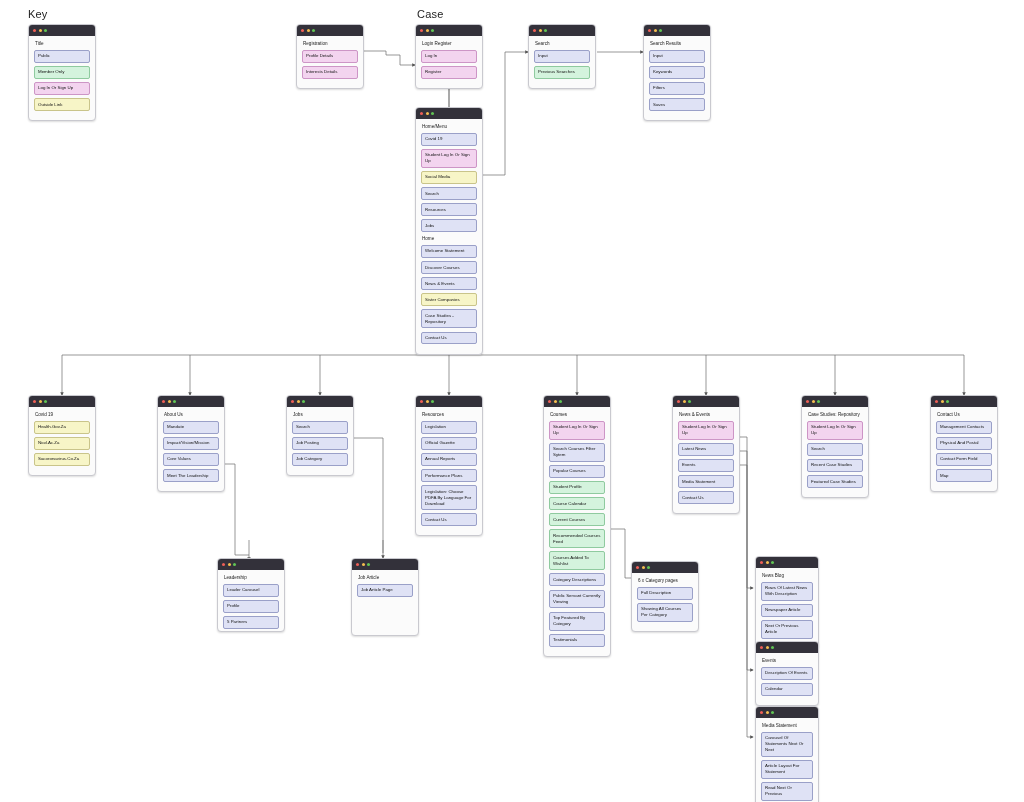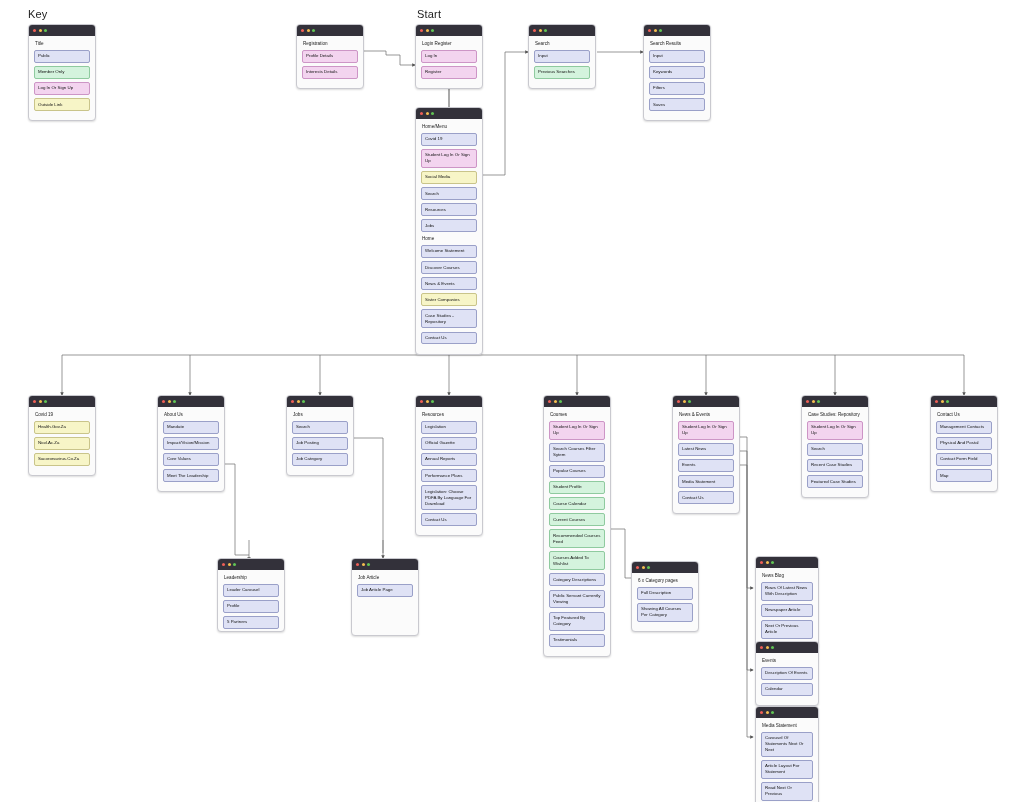--- a/index.html
+++ b/index.html
@@ -131,21 +131,21 @@
       <path d="M610,529 L625,529 L625,578 L634,578" marker-end="url(#arrow)"></path>
 
       <path d="M739,437 L747,437 L747,588 L753,588" marker-end="url(#arrow)"></path>
       <path d="M739,451 L747,451 L747,670 L753,670" marker-end="url(#arrow)"></path>
       <path d="M739,465 L747,465 L747,737 L753,737" marker-end="url(#arrow)"></path>
     </g>
   </svg>
 
   <div class="section-label" style="left:28px; top:8px;">Key</div>
 
-  <div class="section-label" style="left:417px; top:8px;">Start</div>
+  <div class="section-label" style="left:417px; top:8px;">Case</div>
 
   <div class="win" style="left:28px; top:24px; width:68px;">
     <div class="win-bar">
       <span class="dot r"></span>
       <span class="dot y"></span>
       <span class="dot g"></span>
     </div>
     <div class="win-body">
       <div class="win-title">Title</div>
       <div class="item public">Public</div>

